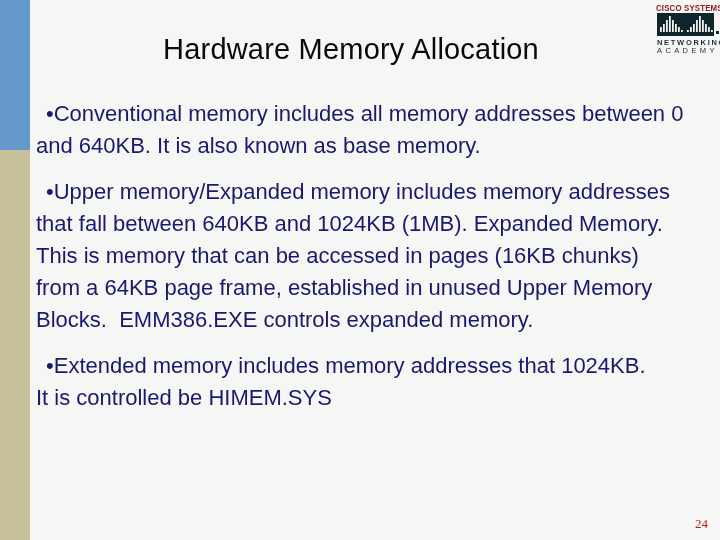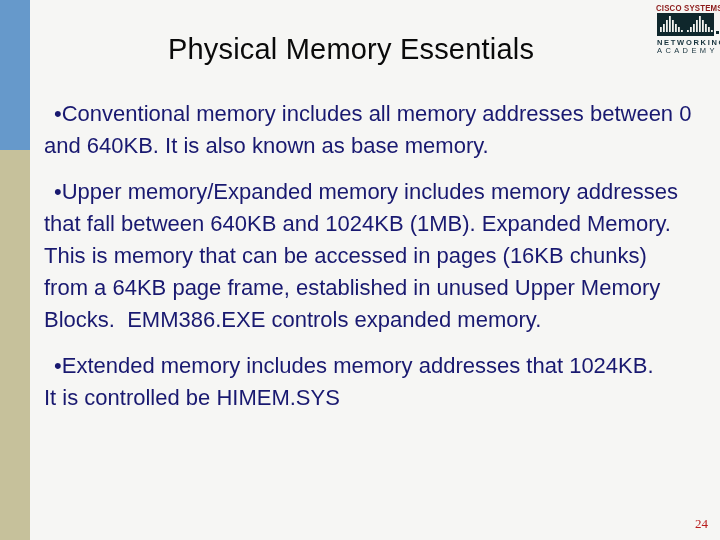--- a/index.html
+++ b/index.html
@@ -24,21 +24,21 @@
     font-size:29px;line-height:1.1;
     color:#0a0a0a;
     letter-spacing:0.2px;
   }
   .content{
     position:absolute;left:36px;top:98px;width:664px;
     color:#191970;
     font-size:22px;line-height:32px;
   }
   .content p{
-    margin:0 0 14px 8px;
+    margin:0 0 14px 0;
     white-space:pre-wrap;
     text-indent:10px;
   }
   .footer-text{
     position:absolute;left:37px;top:517px;
     font-size:11px;line-height:14px;
     color:#222233;
   }
   .page-number{
     position:absolute;right:12px;top:516px;
@@ -114,21 +114,21 @@
         <rect x="48" y="11" width="1.8" height="8" fill="#f2f2ee"></rect>
         <rect x="51" y="14" width="1.8" height="5" fill="#f2f2ee"></rect>
         <rect x="54" y="17" width="1.8" height="2" fill="#f2f2ee"></rect>
       </svg>
     </div>
     <div class="logo-dot"></div>
     <div class="logo-line1">NETWORKING</div>
     <div class="logo-line2">ACADEMY</div>
   </div>
 
-  <div class="title">Physical Memory Essentials</div>
+  <div class="title">Hardware Memory Allocation</div>
 
   <div class="content">
     <p>•Conventional memory includes all memory addresses between 0
 and 640KB. It is also known as base memory.</p>
     <p>•Upper memory/Expanded memory includes memory addresses
 that fall between 640KB and 1024KB (1MB). Expanded Memory.
 This is memory that can be accessed in pages (16KB chunks)
 from a 64KB page frame, established in unused Upper Memory
 Blocks.  EMM386.EXE controls expanded memory.</p>
     <p>•Extended memory includes memory addresses that 1024KB.

